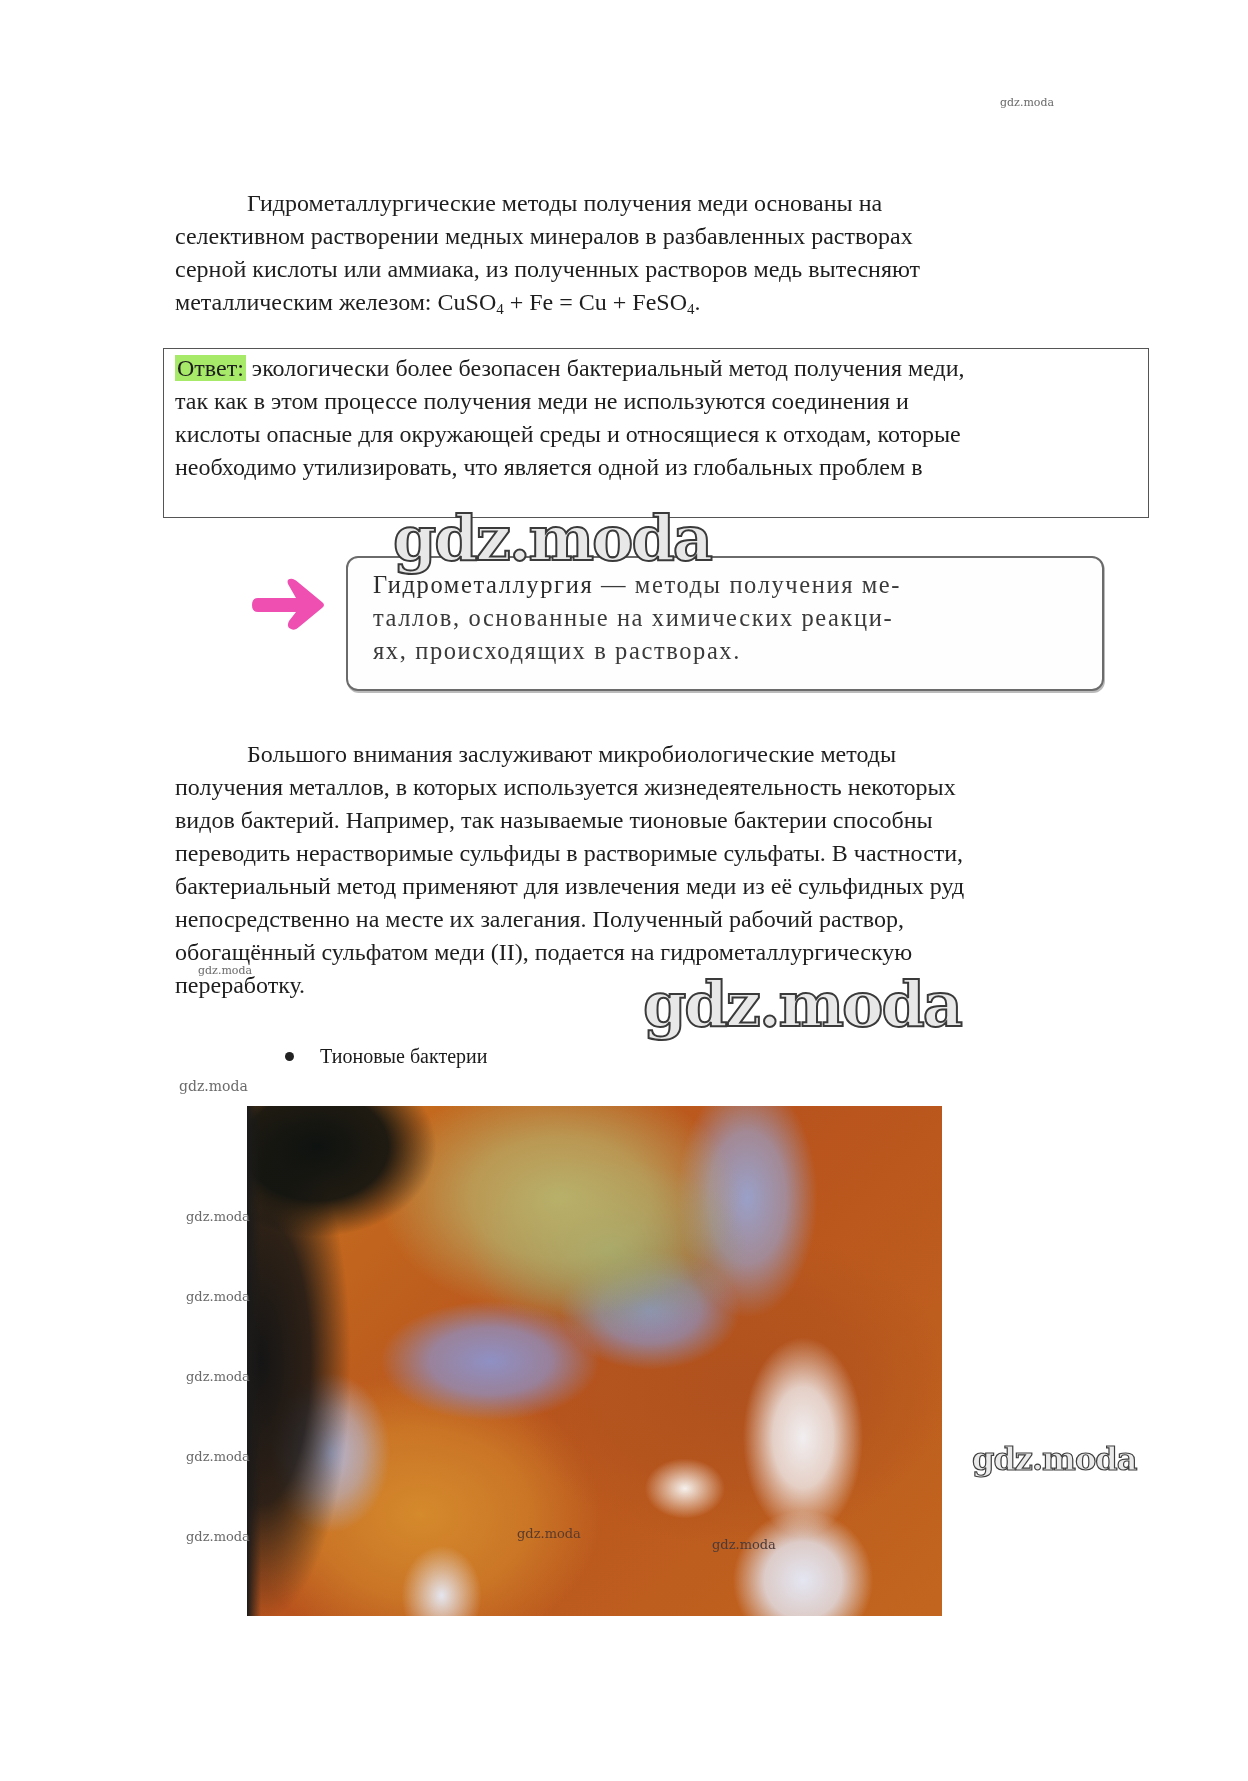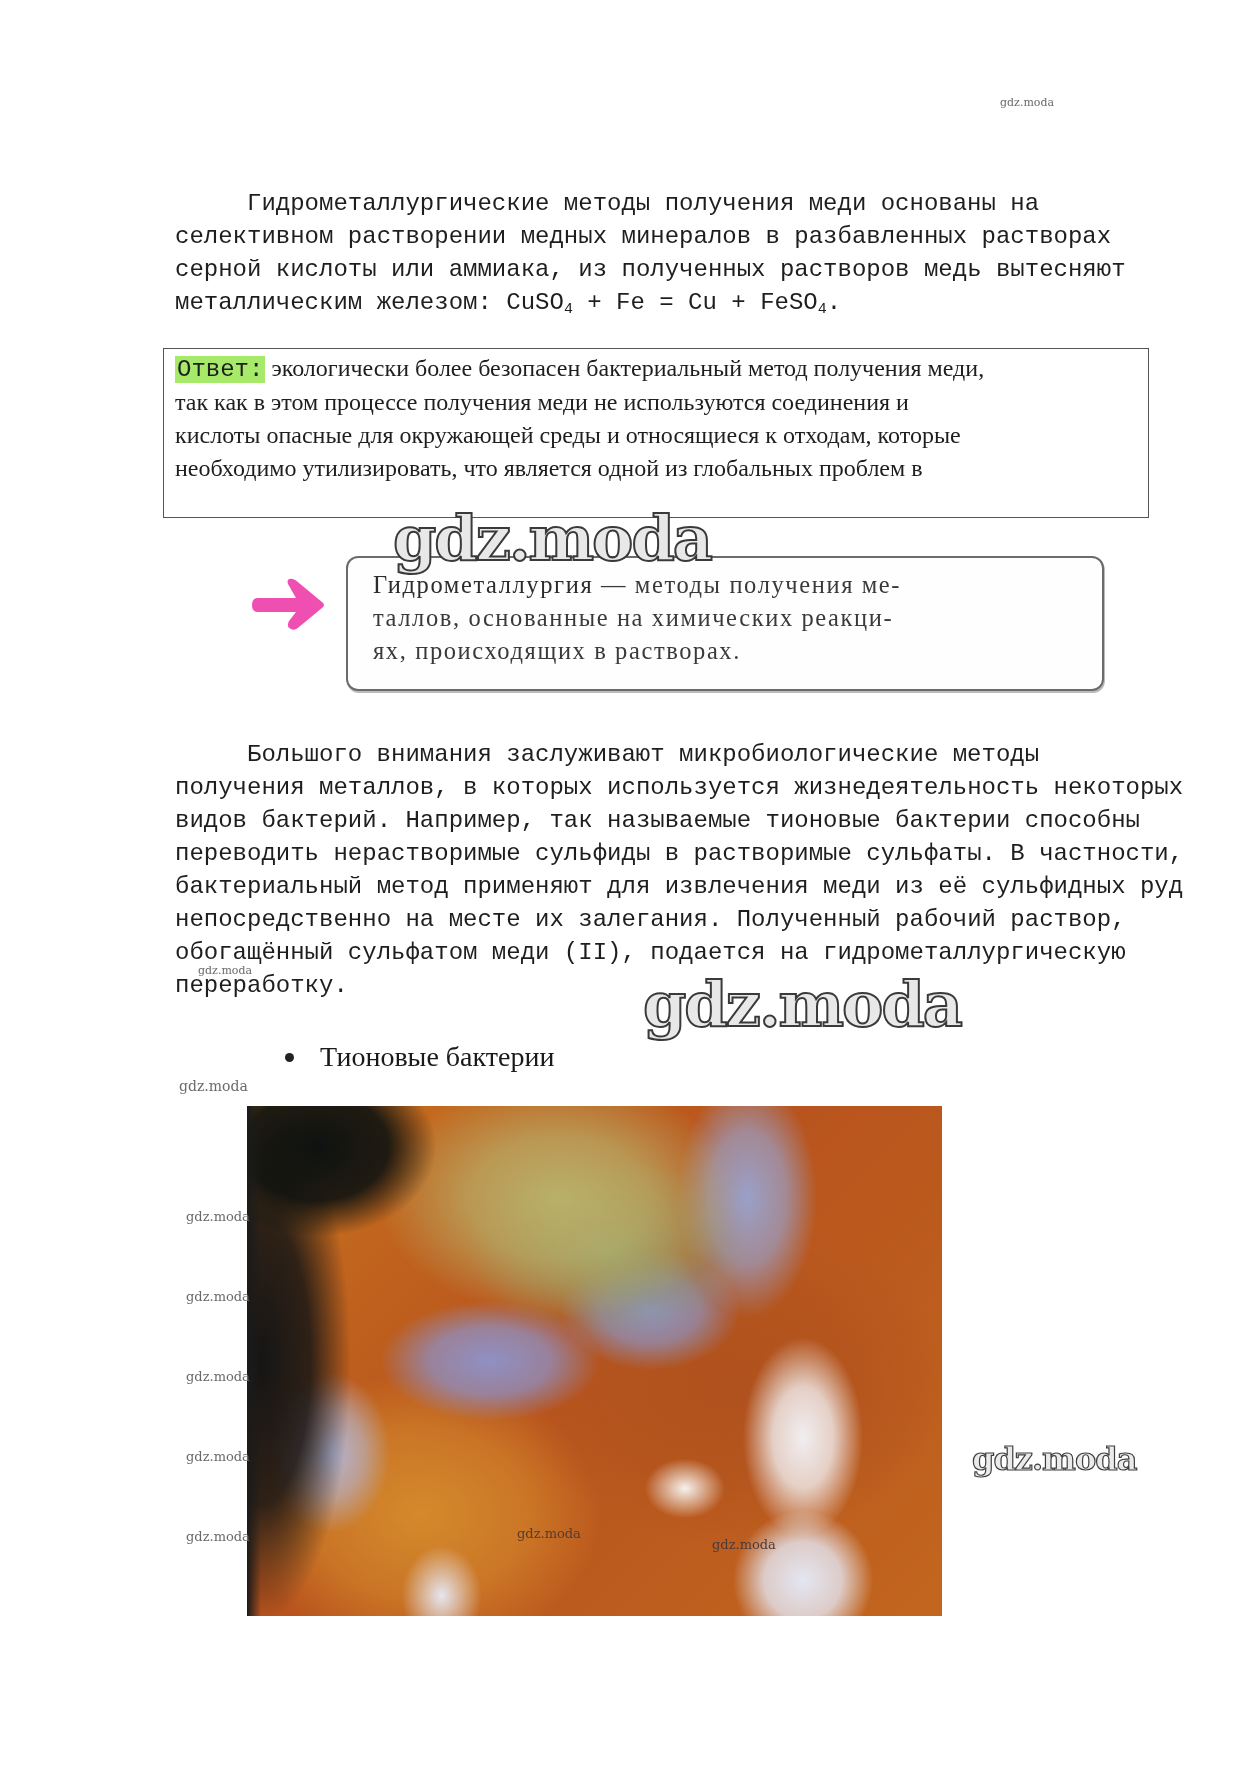--- a/index.html
+++ b/index.html
@@ -1,40 +1,40 @@
 <!DOCTYPE html>
 <html><head>
 <meta charset="utf-8">
 <style>
   html, body { margin: 0; padding: 0; background: #ffffff; }
   body { width: 1248px; height: 1781px; position: relative; overflow: hidden;
          font-family: "Liberation Serif", serif; color: #1a1a1a; }
   .abs { position: absolute; }
   .question { left: 175px; top: 92px; font-style: italic; font-size: 25px; line-height: 33px; color: #222; }
   .question .q-line { display: block; white-space: nowrap; }
-  .para { left: 175px; font-size: 24px; line-height: 33px; color: #1e1e1e; font-family: Liberation Mono, monospace; }
+  .para { left: 175px; font-size: 24px; line-height: 33px; color: #1e1e1e; }
   .para .p-line { display: block; white-space: nowrap; }
   .indent { padding-left: 72px; }
   .answer-box { left: 163px; top: 348px; width: 986px; height: 170px; border: 1.5px solid #555; box-sizing: border-box; }
   .answer-text { left: 175px; top: 352px; font-size: 24px; line-height: 33px; color: #1e1e1e; }
   .answer-text .a-line { display: block; white-space: nowrap; }
-  .answer-label { background: #a7ea6a; padding: 0 2px; font-family: Liberation Mono, monospace; }
+  .answer-label { background: #a7ea6a; padding: 0 2px; }
   sub { font-size: 15px; vertical-align: -4px; line-height: 0; }
   .def-box { left: 346px; top: 556px; width: 758px; height: 135px; border: 2px solid #6b6b6b; border-radius: 12px;
              background: #fefefe; box-shadow: 1px 2px 0 #bbb; box-sizing: border-box; }
   .def-text { left: 373px; top: 568px; font-size: 24.5px; line-height: 33px; color: #3a3a3a; letter-spacing: 1.6px; }
   .def-text .d-line { display: block; white-space: nowrap; }
   .def-text .term { font-weight: normal; color: #2c2c2c; }
   .arrow { left: 252px; top: 574px; width: 80px; height: 62px; }
   .wm-big { font-family: "DejaVu Serif", serif; font-weight: bold; color: #e8e8e8;
             -webkit-text-stroke: 2px #3a3a3a; letter-spacing: -2px; white-space: nowrap; }
   .wm-small { font-family: "DejaVu Serif", serif; font-size: 13px; color: #6a6a6a; white-space: nowrap; }
   .wm-medium { font-family: "DejaVu Serif", serif; font-weight: bold; font-size: 32px; color: #eaeaea;
                -webkit-text-stroke: 1.2px #3e3e3e; white-space: nowrap; letter-spacing: -1px; }
-  .bullet-item { left: 285px; top: 1040px; font-size: 28px; line-height: 33px; white-space: nowrap; }
+  .bullet-item { left: 285px; top: 1040px; font-size: 20px; line-height: 33px; white-space: nowrap; }
   .bullet-dot { display: inline-block; width: 9px; height: 9px; background: #222; border-radius: 50%;
                 margin-right: 26px; vertical-align: middle; position: relative; top: -2px; }
   .photo { left: 247px; top: 1106px; width: 695px; height: 510px; overflow: hidden;
            background:
              radial-gradient(ellipse 120px 90px at 10% 8%, #0e1210 0%, rgba(14,18,16,0.9) 60%, rgba(14,18,16,0) 100%),
              radial-gradient(ellipse 90px 260px at 2% 50%, #151515 0%, rgba(21,21,21,0.85) 55%, rgba(21,21,21,0) 100%),
              radial-gradient(ellipse 180px 120px at 45% 18%, #b8b06a 0%, rgba(184,176,106,0.7) 50%, rgba(184,176,106,0) 100%),
              radial-gradient(ellipse 140px 90px at 52% 28%, #8b9c6a 0%, rgba(139,156,106,0) 100%),
              radial-gradient(ellipse 70px 120px at 72% 18%, #9aa0c8 0%, rgba(154,160,200,0.7) 55%, rgba(154,160,200,0) 100%),
              radial-gradient(ellipse 90px 60px at 58% 40%, #8e93c2 0%, rgba(142,147,194,0.7) 55%, rgba(142,147,194,0) 100%),

